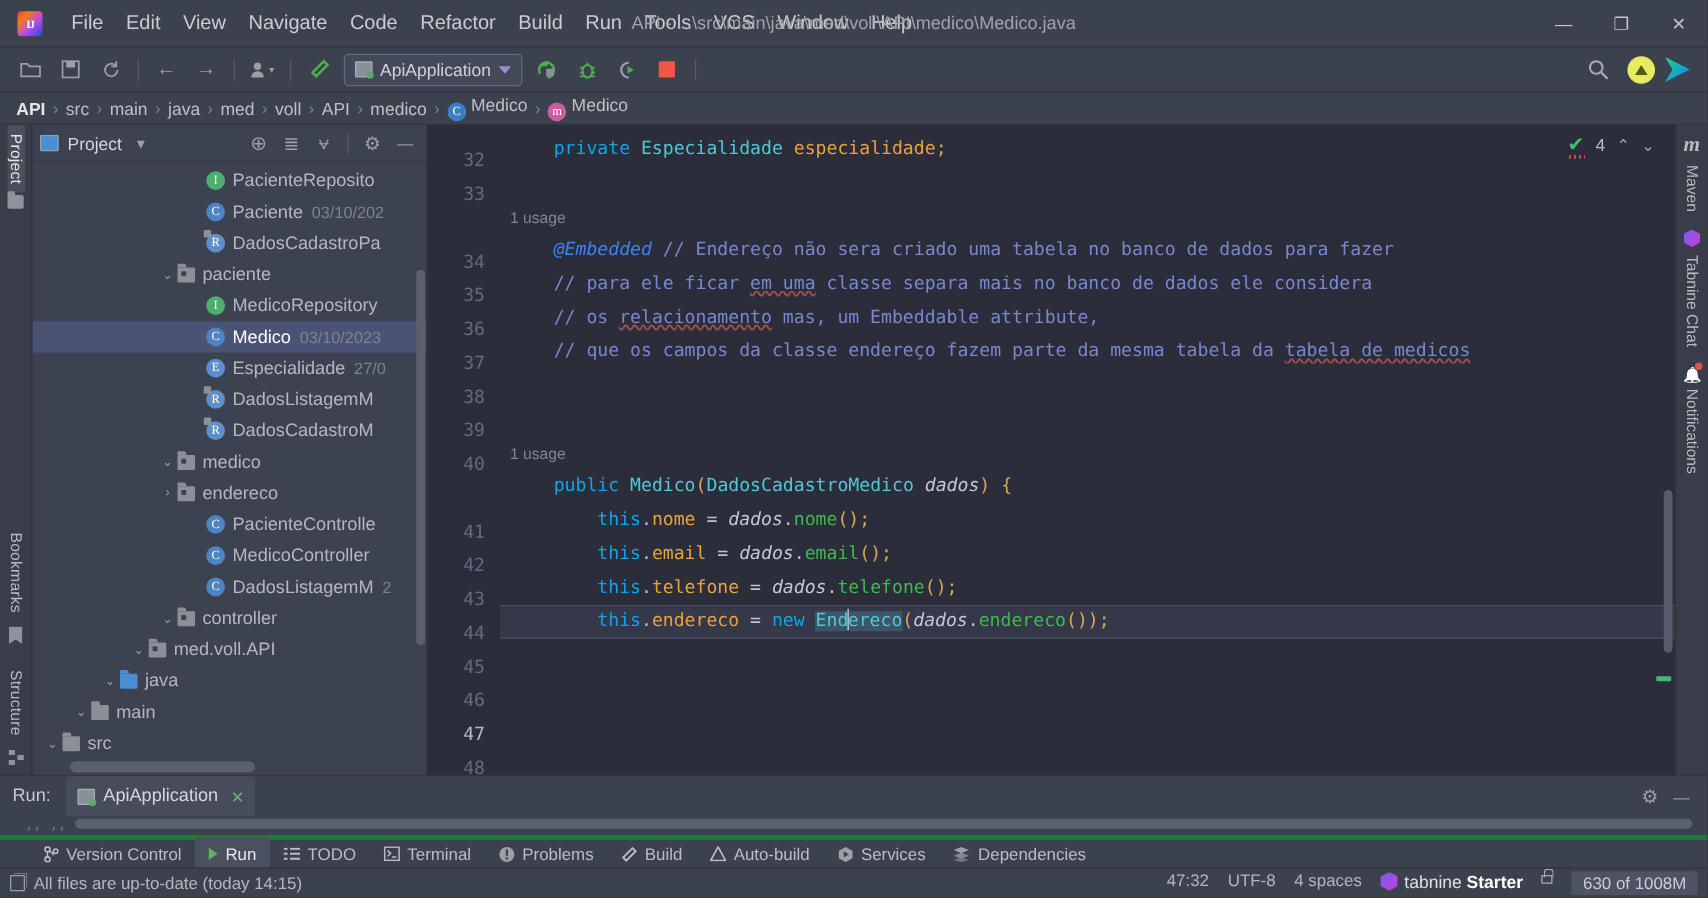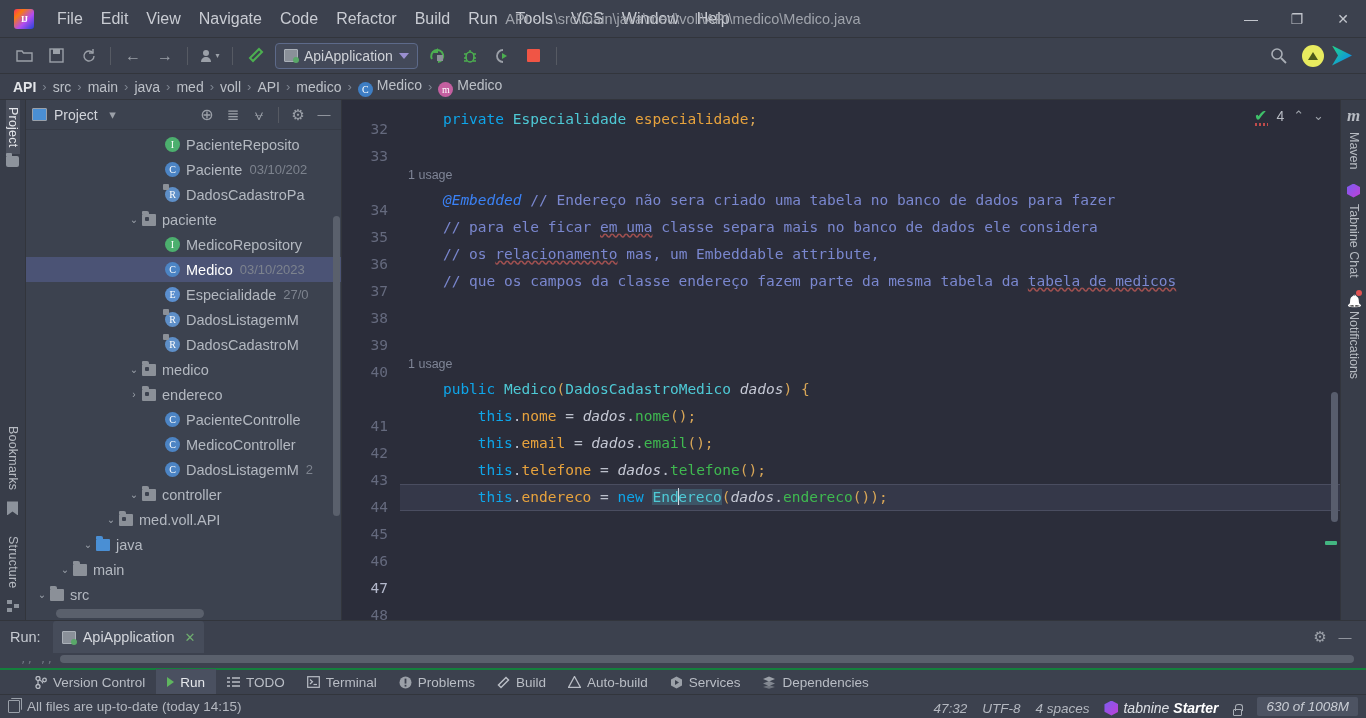--- a/index.html
+++ b/index.html
@@ -367,21 +367,21 @@
   .run-leftmark {
     position: absolute; left: 20px; top: 0; font-size: 11px; color: #6e7480;
     font-family: "DejaVu Sans Mono", monospace;
   }
 
   
   .bottombar {
     height: 26px; flex: 0 0 26px;
     background: #3c414e;
     display: flex; align-items: center;
-    border-top: 2px solid #15803d;
+    border-top: 4px solid #15803d;
     padding-left: 24px;
   }
   .bb-item {
     display: flex; align-items: center; gap: 6px;
     height: 26px; padding: 0 11px;
     font-size: 13.5px; color: #b9bdc5;
   }
   .bb-item.active { background: #4a5060; color: #e6e8ec; }
   .tri-green {
     width:0;height:0;border-left:7px solid #5fb55f;
@@ -391,21 +391,21 @@
 
   
   .statusbar {
     height: 24px; flex: 0 0 24px;
     background: #3c414e;
     display: flex; align-items: center;
     border-top: 1px solid #32353c;
     padding: 0 8px; font-size: 13.5px; color: #b3b7bf;
   }
   .sb-left { display: flex; align-items: center; gap: 7px; }
-  .sb-right { margin-left: auto; display: flex; align-items: flex-end; gap: 15px; font-style: italic;}
+  .sb-right { margin-left: auto; display: flex; align-items: flex-start; gap: 15px;}
   .sb-doc {
     width: 12px; height: 13px; border: 1.5px solid #9aa0a9; border-radius: 1px;
     position: relative;
   }
   .sb-doc::after {
     content:''; position:absolute; left:2px; top:-3px;
     width: 10px; height: 11px; border: 1.5px solid #9aa0a9;
     border-bottom: none; border-left: none; border-radius: 1px;
   }
   .tabnine-logo {

